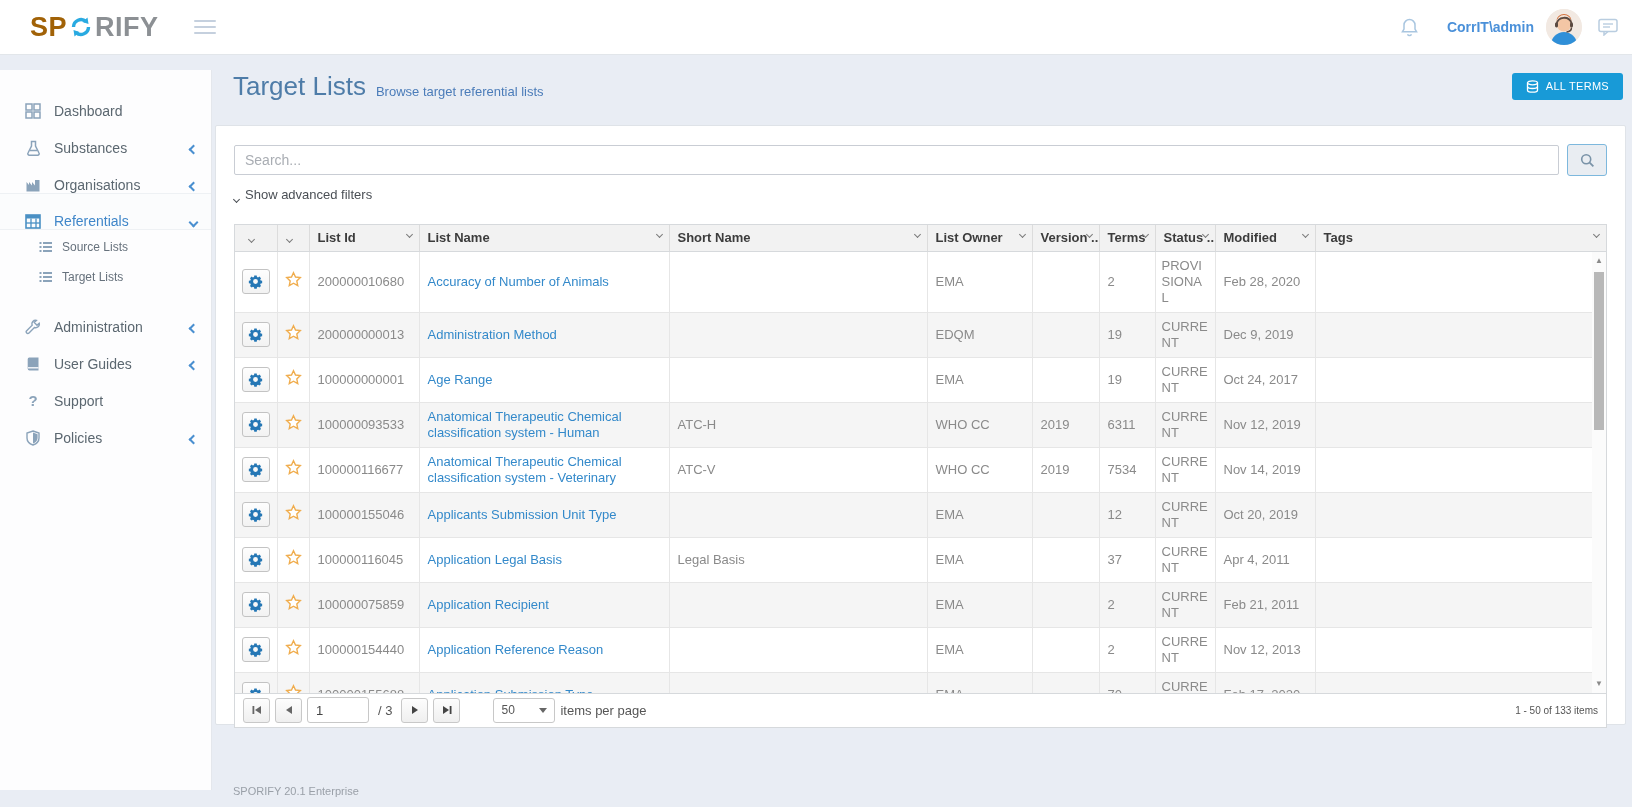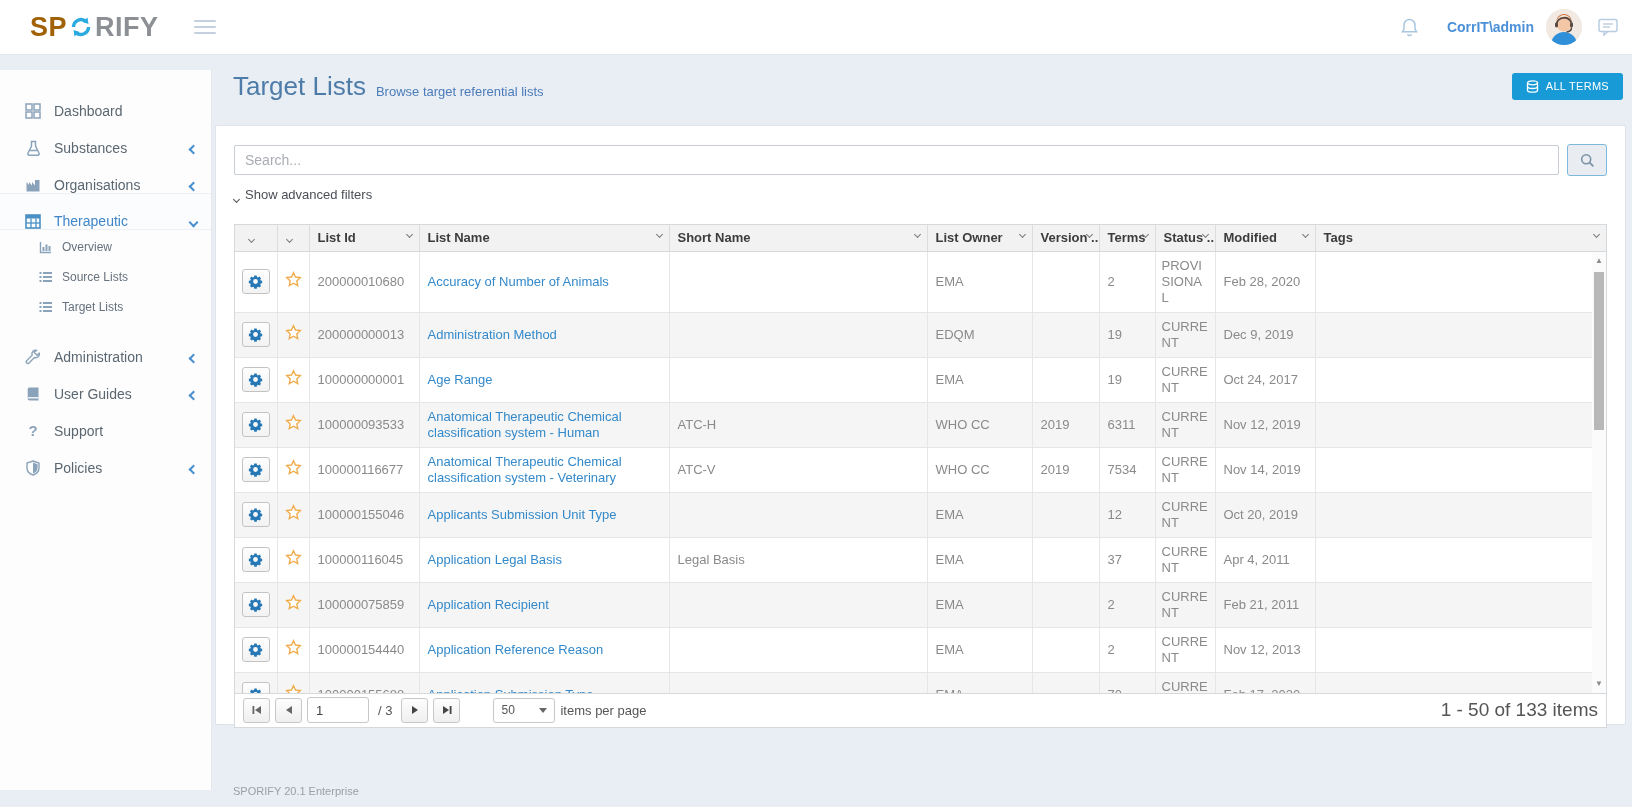--- a/index.html
+++ b/index.html
@@ -106,21 +106,21 @@
   .pg-btn { width:27px; height:25px; background:linear-gradient(#fdfdfd,#efefef); border:1px solid #c8c8c8;
             border-radius:3px; display:inline-flex; align-items:center; justify-content:center; cursor:pointer; }
   .pg-input { width:62px; height:26px; border:1px solid #c8c8c8; border-radius:3px; padding:0 8px;
               font-size:13px; color:#444; font-family:"Liberation Sans", sans-serif; }
   .pg-of { margin:0 4px; color:#555; }
   .pg-select { margin-left:28px; width:62px; height:25px; border:1px solid #c8c8c8; border-radius:3px;
                display:inline-flex; align-items:center; padding:0 7px; cursor:pointer; background:#fff;
                color:#555; font-size:12px; }
   .pg-select .caret { margin-left:auto; width:0; height:0; border-left:4px solid transparent;
                       border-right:4px solid transparent; border-top:5px solid #666; }
-  .pg-range { margin-left:auto; color:#555; font-size:19px;text-align:center; }
+  .pg-range { margin-left:auto; color:#555; font-size:10px;text-align:center; }
 
   .footer-note { position:absolute; left:21px; bottom:10px; font-size:11px; color:#9aa0a8; }
 </style>
 </head>
 <body>
 
 <header class="topbar">
   <div class="logo">
     <span class="lg-blue">SP</span>
     <span class="sync">
@@ -203,35 +203,24 @@
   <div class="side-item active">
     <span class="s-icon">
       <svg width="16" height="15" viewBox="0 0 16 15">
         <rect x="1" y="1" width="14" height="13" fill="none" stroke="#4a90c4" stroke-width="1.6"></rect>
         <rect x="1" y="1" width="14" height="3.5" fill="#4a90c4"></rect>
         <line x1="6" y1="4.5" x2="6" y2="14" stroke="#4a90c4" stroke-width="1.3"></line>
         <line x1="11" y1="4.5" x2="11" y2="14" stroke="#4a90c4" stroke-width="1.3"></line>
         <line x1="1" y1="9" x2="15" y2="9" stroke="#4a90c4" stroke-width="1.3"></line>
       </svg>
     </span>
-    <span>Therapeutic</span>
+    <span>Referentials</span>
     <span class="s-chev"><span class="chev down"></span></span>
   </div>
   <div class="side-sub">
-    <div class="side-sub-item">
-      <span class="s-icon">
-        <svg width="13" height="13" viewBox="0 0 13 13">
-          <path d="M1.5 1 v10.5 h10.5" fill="none" stroke="#8ba3ba" stroke-width="1.4"></path>
-          <rect x="3.5" y="6" width="2" height="4" fill="#8ba3ba"></rect>
-          <rect x="6.5" y="3.5" width="2" height="6.5" fill="#8ba3ba"></rect>
-          <rect x="9.5" y="5" width="2" height="5" fill="#8ba3ba"></rect>
-        </svg>
-      </span>
-      <span>Overview</span>
-    </div>
     <div class="side-sub-item">
       <span class="s-icon">
         <svg width="13" height="12" viewBox="0 0 13 12">
           <rect x="0.5" y="1" width="2" height="2" fill="#8ba3ba"></rect>
             <rect x="4" y="1" width="9" height="2" fill="#8ba3ba"></rect>
           <rect x="0.5" y="5" width="2" height="2" fill="#8ba3ba"></rect>
             <rect x="4" y="5" width="9" height="2" fill="#8ba3ba"></rect>
           <rect x="0.5" y="9" width="2" height="2" fill="#8ba3ba"></rect>
             <rect x="4" y="9" width="9" height="2" fill="#8ba3ba"></rect>
         </svg>

